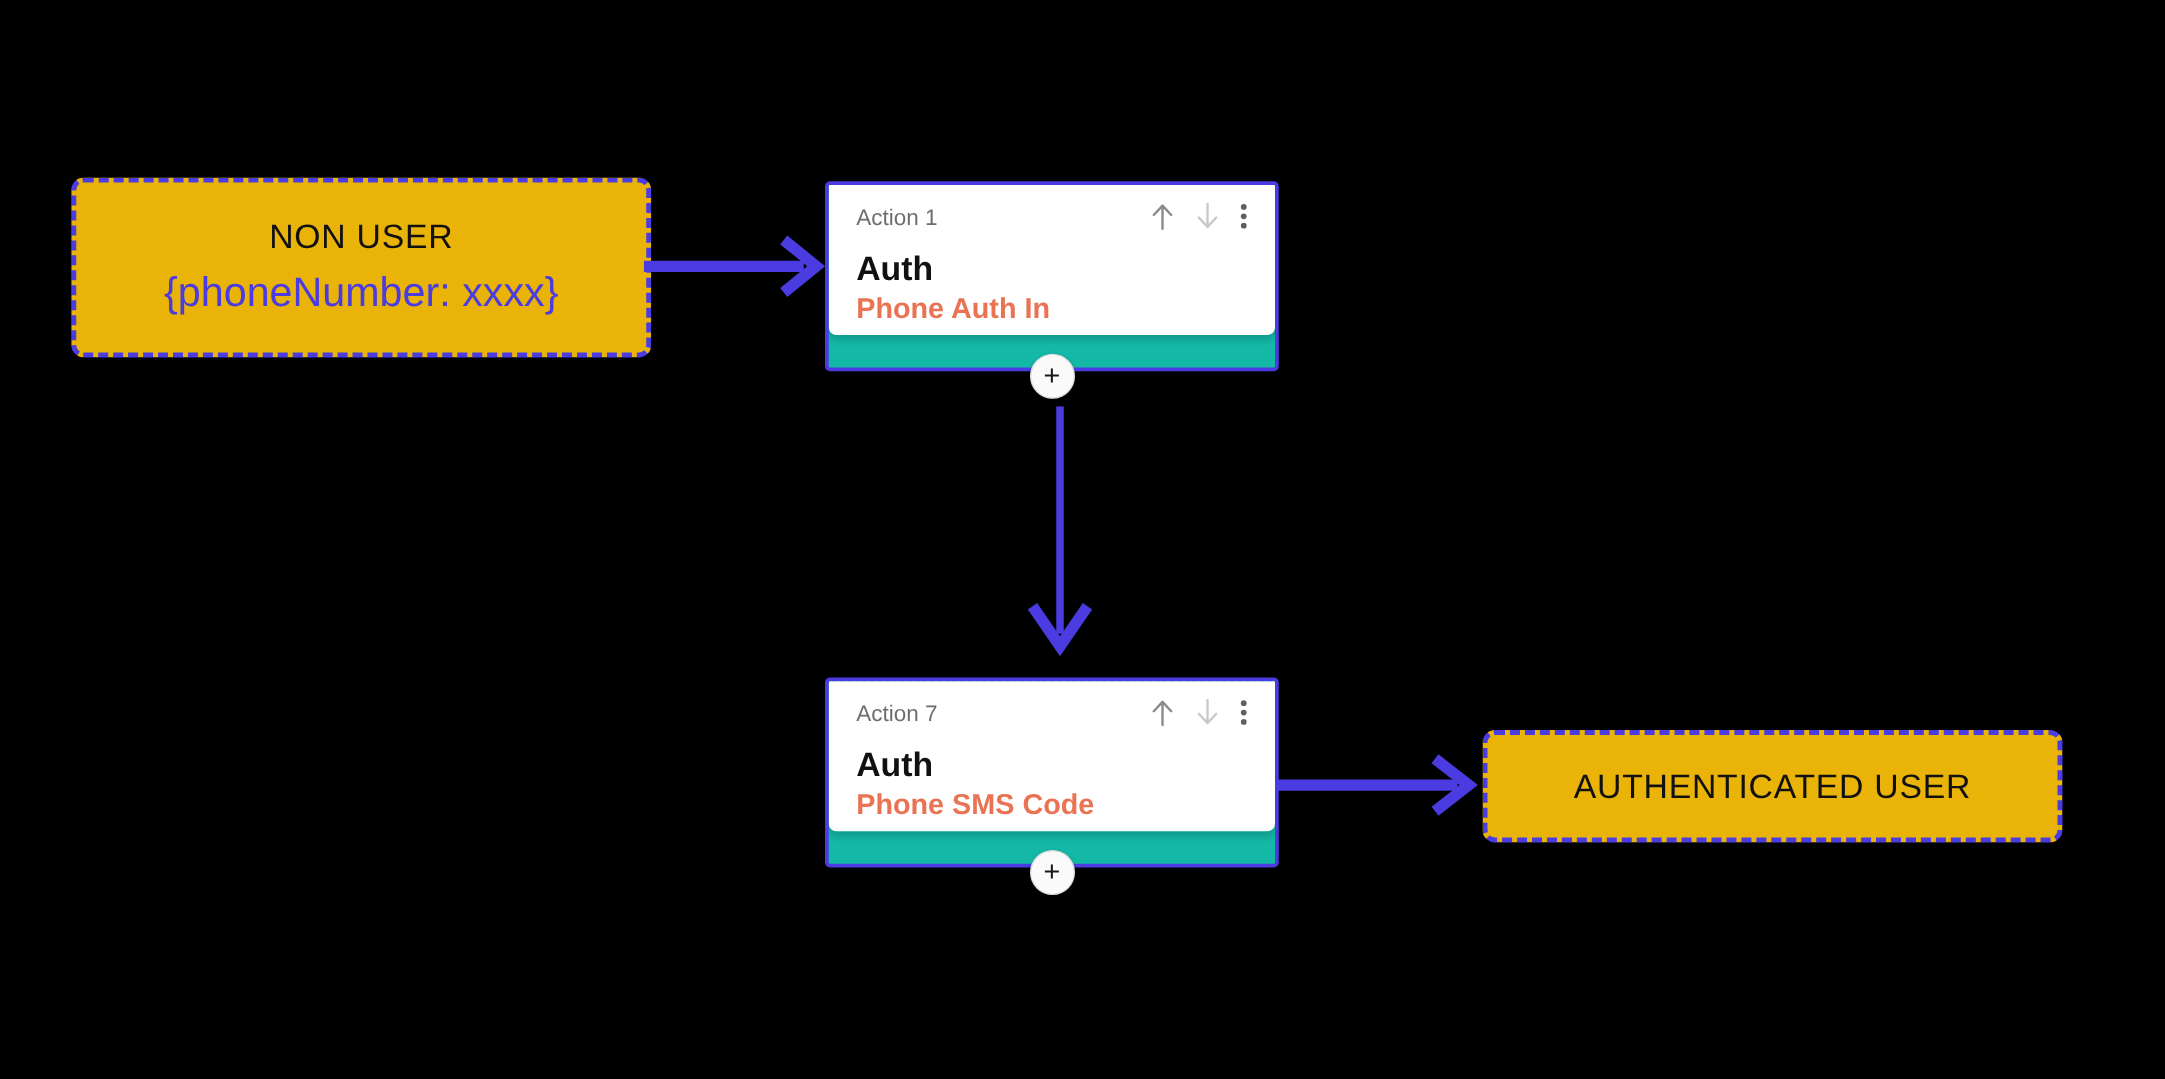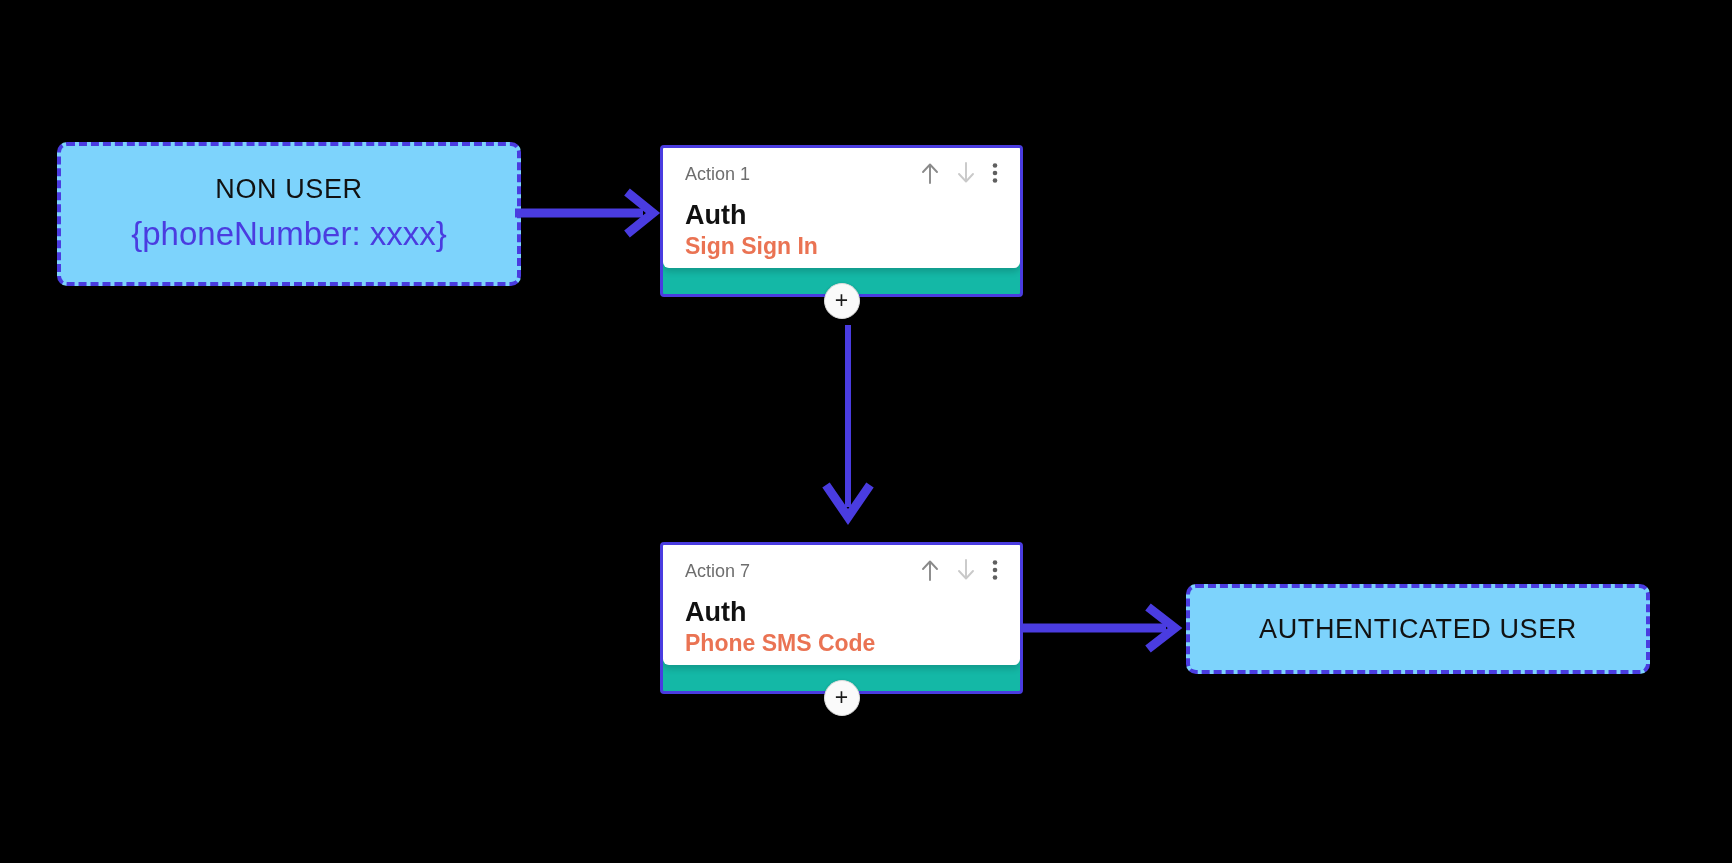--- a/index.html
+++ b/index.html
@@ -17,21 +17,21 @@
     width: 1732px;
     height: 863px;
     background: #000000;
     overflow: hidden;
   }
 
   
   .endpoint {
     position: absolute;
     box-sizing: border-box;
-    background: #7dd3fc;
+    background: #eab308;
     border-radius: 10px;
     border: 4px dashed #4a3ce0;
     display: flex;
     flex-direction: column;
     align-items: center;
     justify-content: center;
     text-align: center;
   }
   .endpoint .line1 {
     color: #111111;
@@ -213,21 +213,21 @@
             <span class="icon-btn">
               <svg width="6" height="22" viewBox="0 0 6 22" aria-hidden="true">
                 <circle cx="3" cy="3.5" r="2.3" fill="#5f5f5f"></circle>
                 <circle cx="3" cy="11" r="2.3" fill="#5f5f5f"></circle>
                 <circle cx="3" cy="18.5" r="2.3" fill="#5f5f5f"></circle>
               </svg>
             </span>
           </span>
         </div>
         <div class="card-title">Auth</div>
-        <div class="card-subtitle">Sign Sign In</div>
+        <div class="card-subtitle">Phone Auth In</div>
       </div>
       <span class="noise left"></span>
       <span class="noise right"></span>
       <span class="noise-top"></span>
     </div>
     <div class="plus-button">
       <span class="glyph">+</span>
     </div>
   </div>
 

